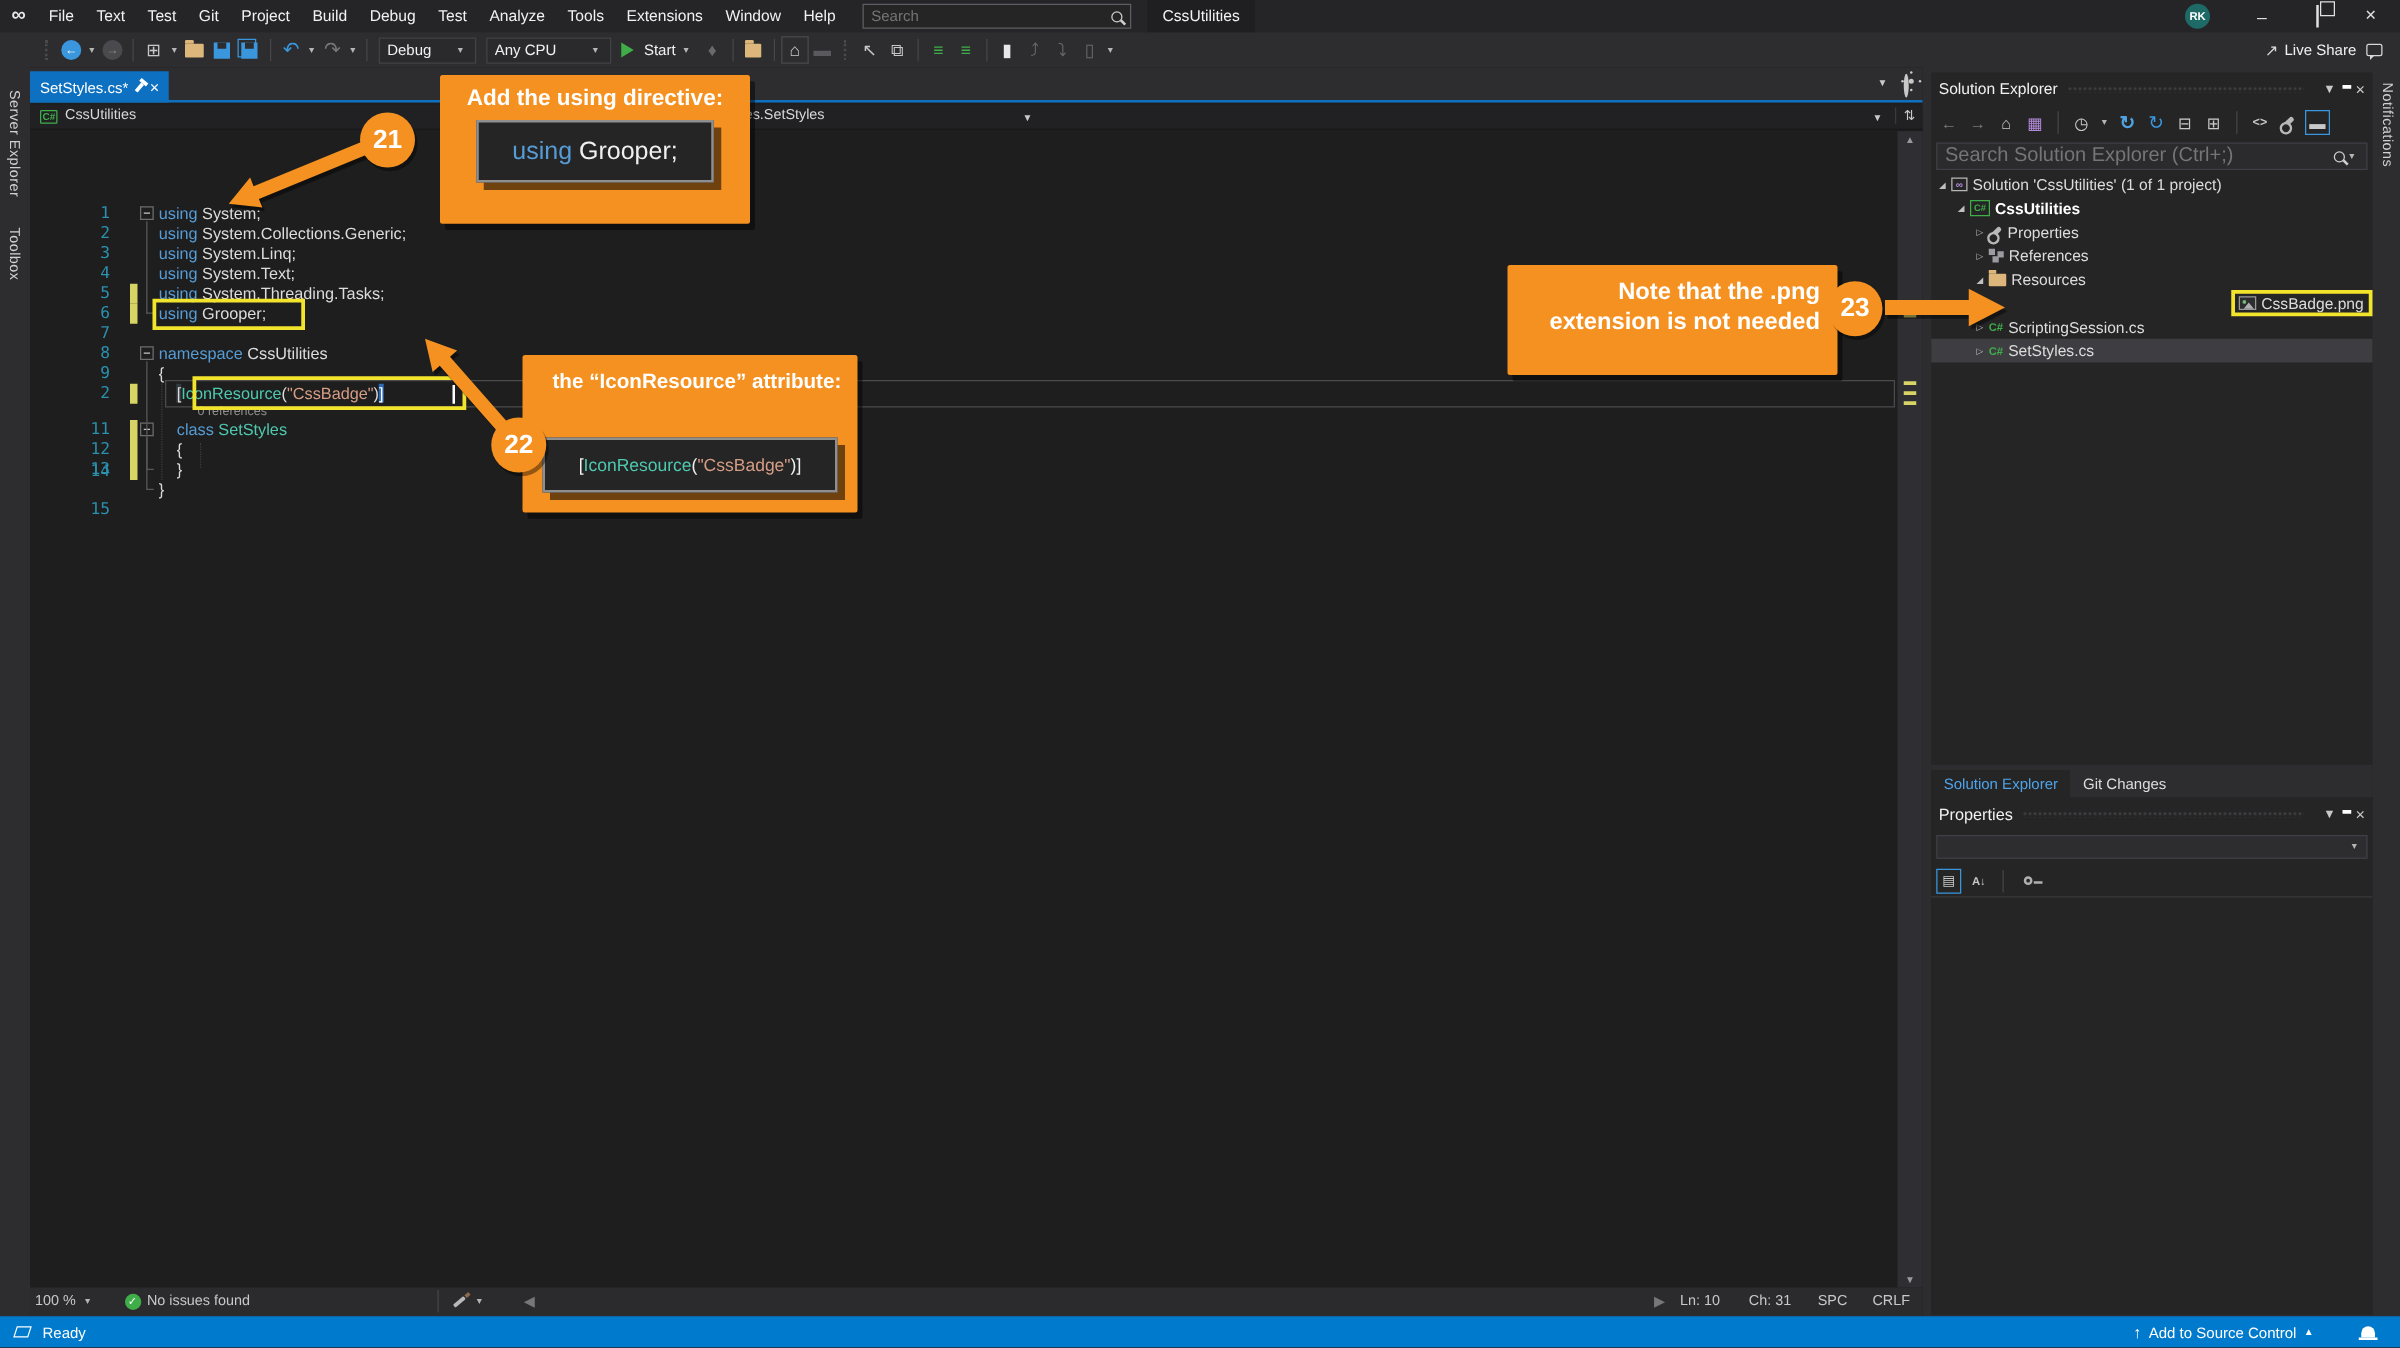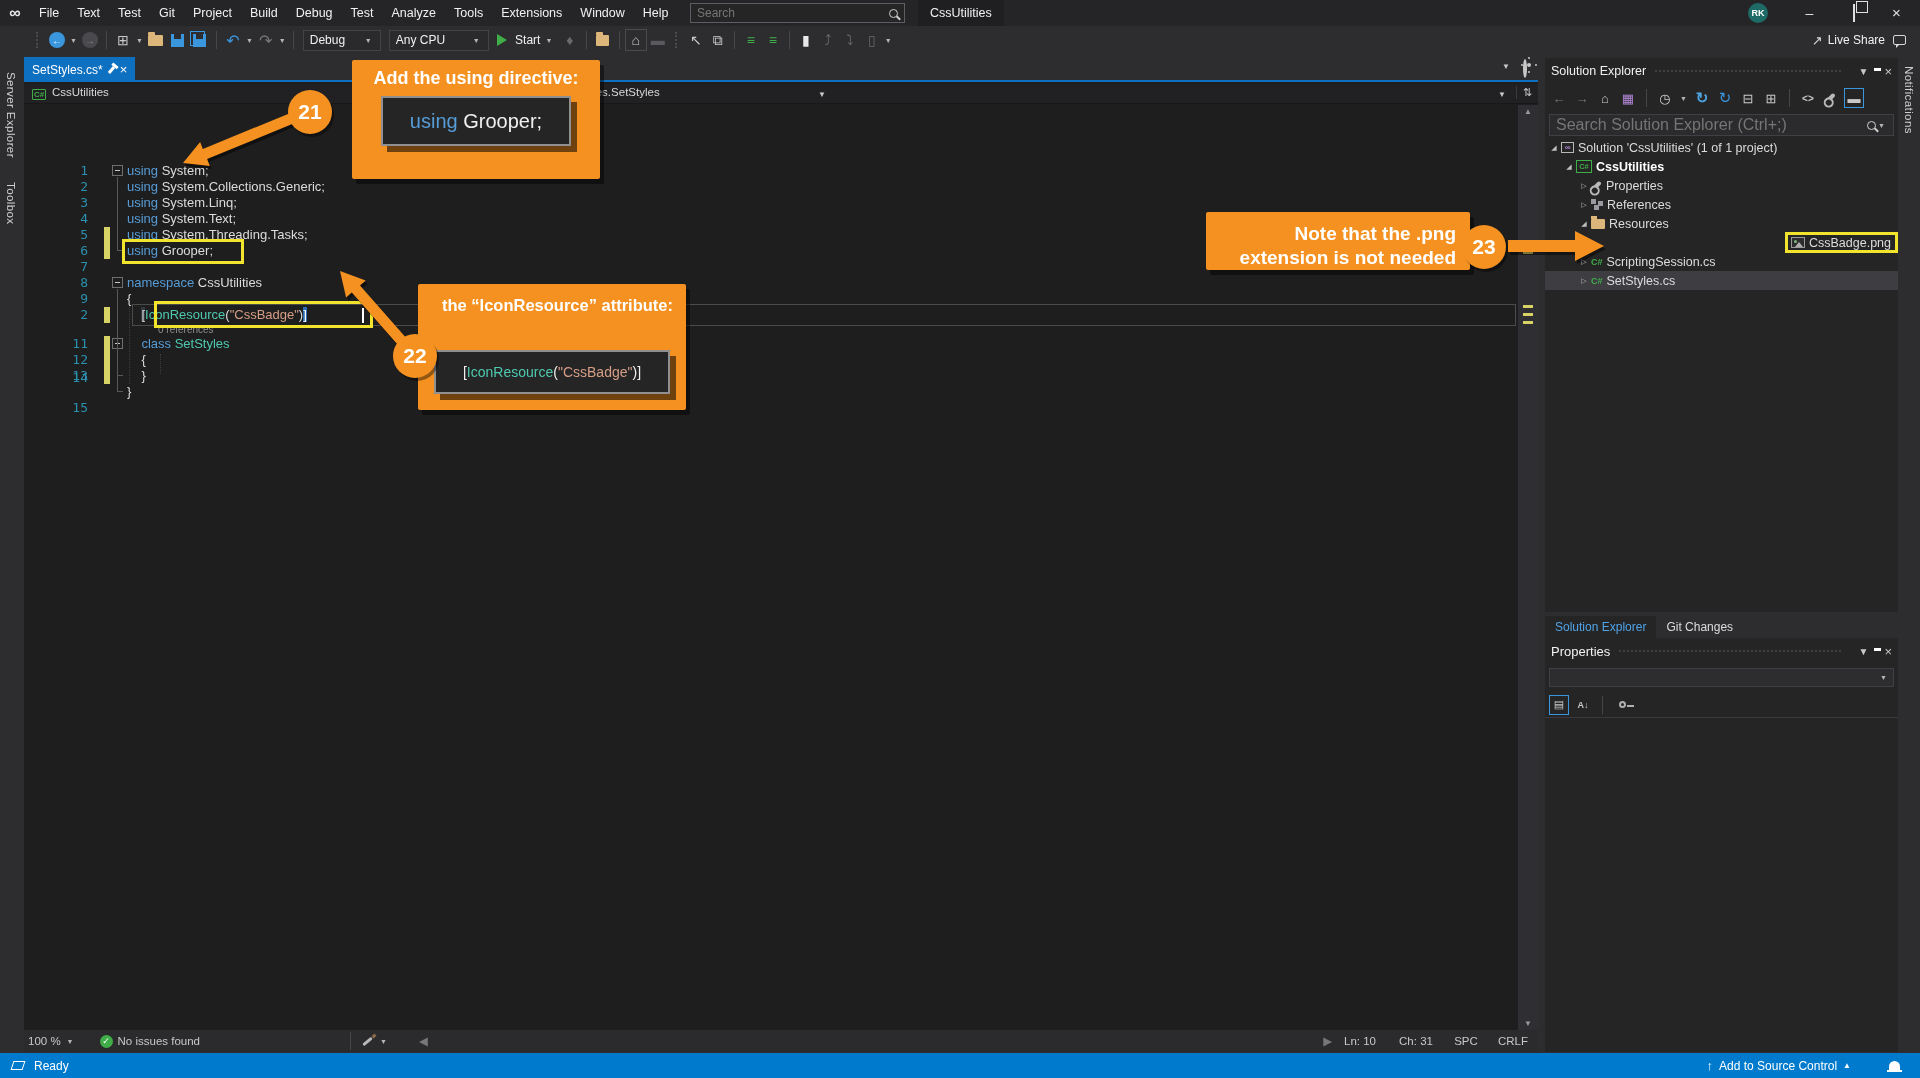--- a/index.html
+++ b/index.html
@@ -507,16 +507,16 @@
 <div class="ann-circle" style="left:288px;top:90px">21</div>
 
 <div class="ann-box" style="left:418px;top:284px;width:268px;height:126px">
   <div style="font-weight:bold;font-size:16.5px;padding:10px 0 0 24px;line-height:22px">
     <div>the “IconResource” attribute:</div>
   </div>
   <div class="ann-code" id="a22-code" style="left:16px;top:66px;width:236px;height:44px;font-size:14px"><span class="tk-pl" style="color: rgb(240, 240, 240);">[</span><span class="tk-ty">IconResource</span><span class="tk-pl" style="color: rgb(240, 240, 240);">(</span><span class="tk-st">"CssBadge"</span><span class="tk-pl" style="color: rgb(240, 240, 240);">)]</span></div>
 </div>
 <div class="ann-circle" style="left:393px;top:334px">22</div>
 
-<div class="ann-box" style="left:1206px;top:212px;width:264px;height:58px">
+<div class="ann-box" style="left:1206px;top:212px;width:264px;height:88px">
   <div style="font-weight:bold;font-size:19px;line-height:24px;text-align:right;padding:10px 14px 0 10px">Note that the .png extension is not needed</div>
 </div>
 <div class="ann-circle" style="left:1462px;top:225px">23</div>
 
 </body></html>

